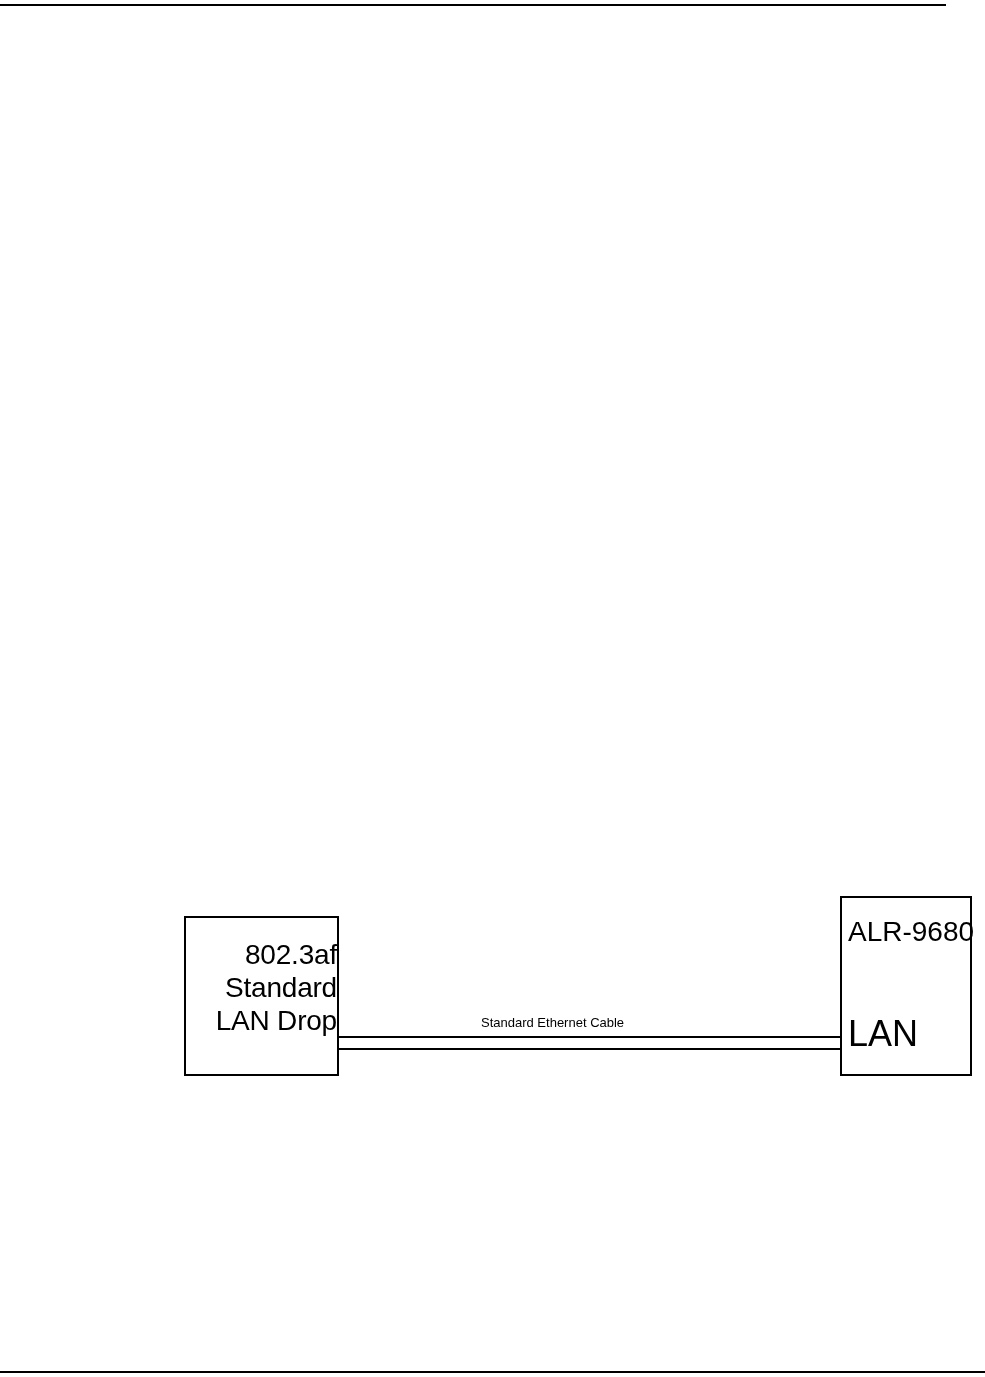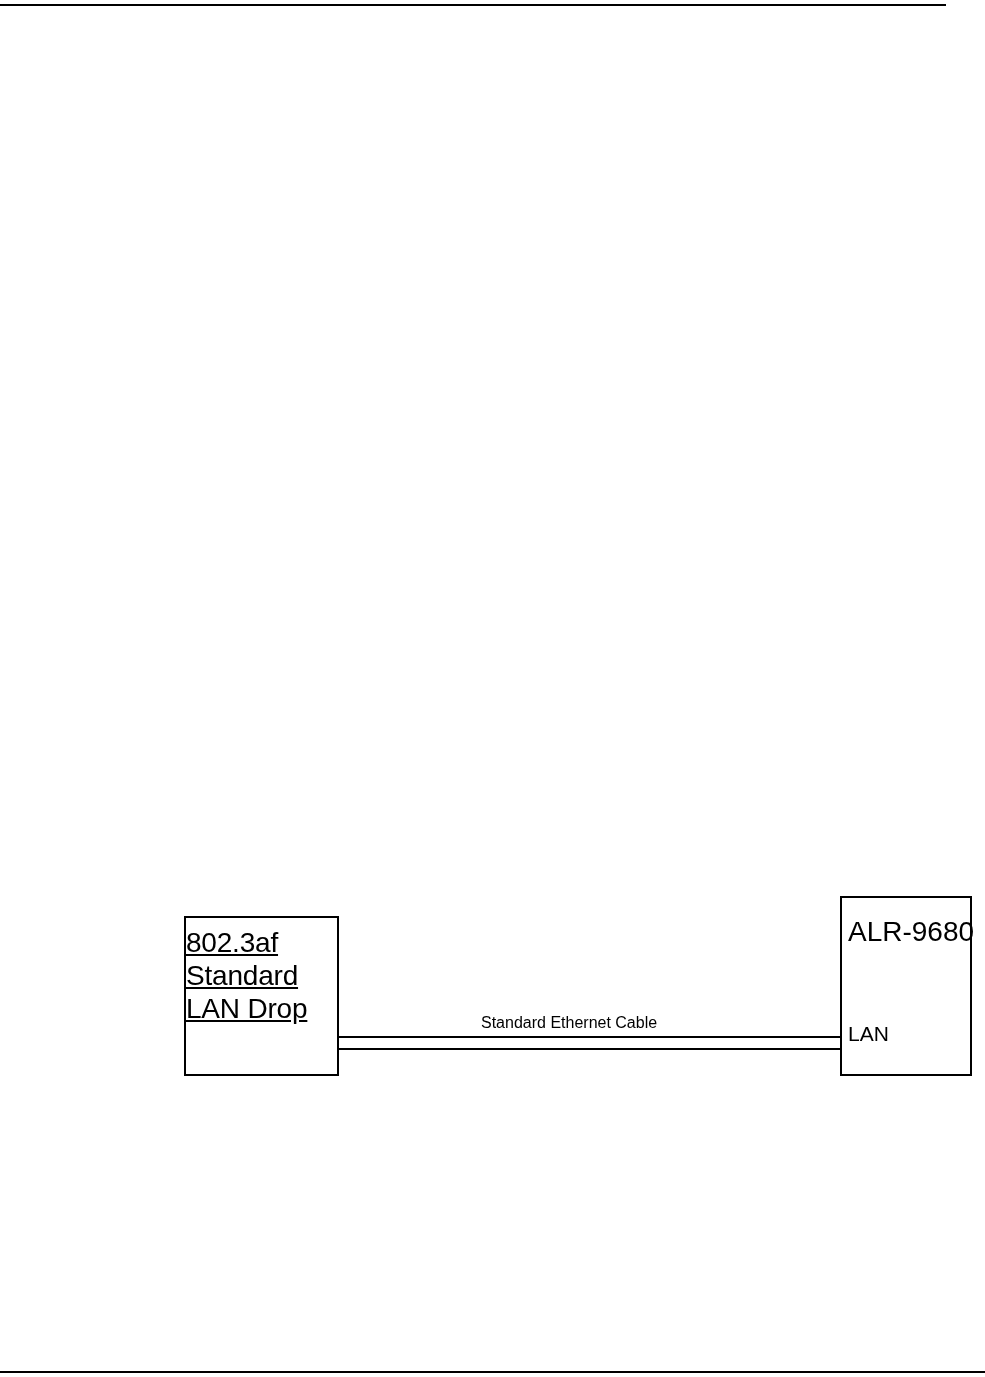--- a/index.html
+++ b/index.html
@@ -56,28 +56,27 @@
 
   #lan-drop-box {
     left: 184px;
     top: 916px;
     width: 155px;
     height: 160px;
   }
   #lan-drop-box .box-text {
     position: absolute;
     left: 0px;
-    top: 8px;
+    top: 20px;
     width: 100%;
-    text-align: left;
+    text-align: right;
     font-size: 28px;
     line-height: 33px;
     letter-spacing: -0.2px;
     white-space: nowrap;
-    text-decoration: underline;
   }
   #lan-drop-box .box-text .line {
     display: block;
   }
 
   #reader-box {
     left: 840px;
     top: 896px;
     width: 132px;
     height: 180px;
@@ -87,41 +86,41 @@
     left: 6px;
     top: 18px;
     font-size: 28px;
     line-height: 32px;
     white-space: nowrap;
   }
   #reader-box .port-label {
     position: absolute;
     left: 6px;
     top: 120px;
-    font-size: 21px;
+    font-size: 36px;
     line-height: 32px;
     white-space: nowrap;
   }
 
   
   .cable-line {
     position: absolute;
     background: #000000;
     height: 2px;
     left: 338px;
     width: 503px;
   }
   #cable-line-upper { top: 1036px; }
   #cable-line-lower { top: 1048px; }
 
   .cable-label {
     position: absolute;
     left: 481px;
     top: 1011px;
-    font-size: 16px;
+    font-size: 13px;
     line-height: 23px;
     white-space: nowrap;
   }
 </style>
 </head>
 <body>
 
 <div id="page">
 
   <div class="page-rule" id="rule-top"></div>

